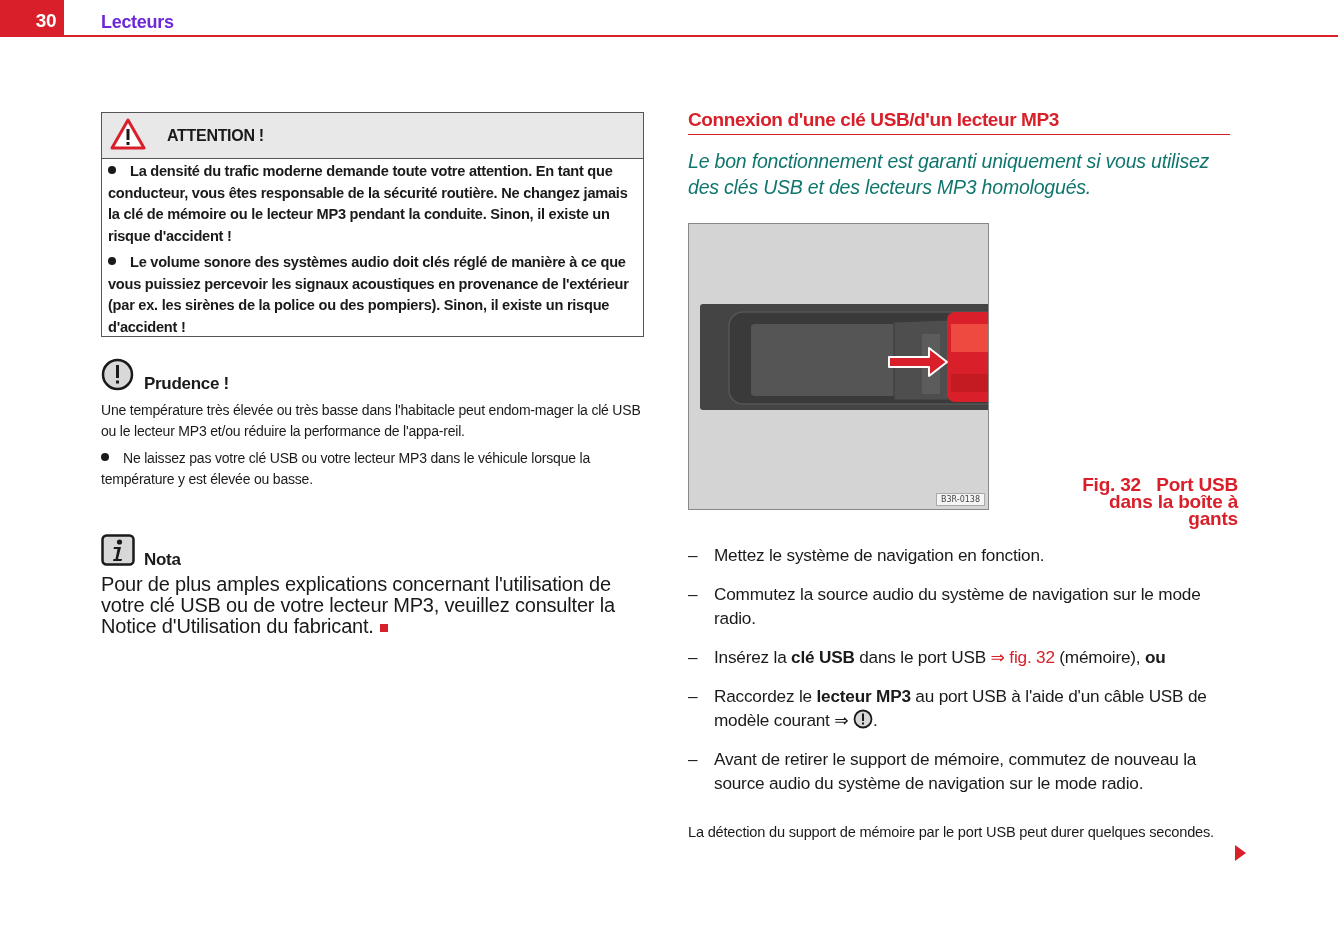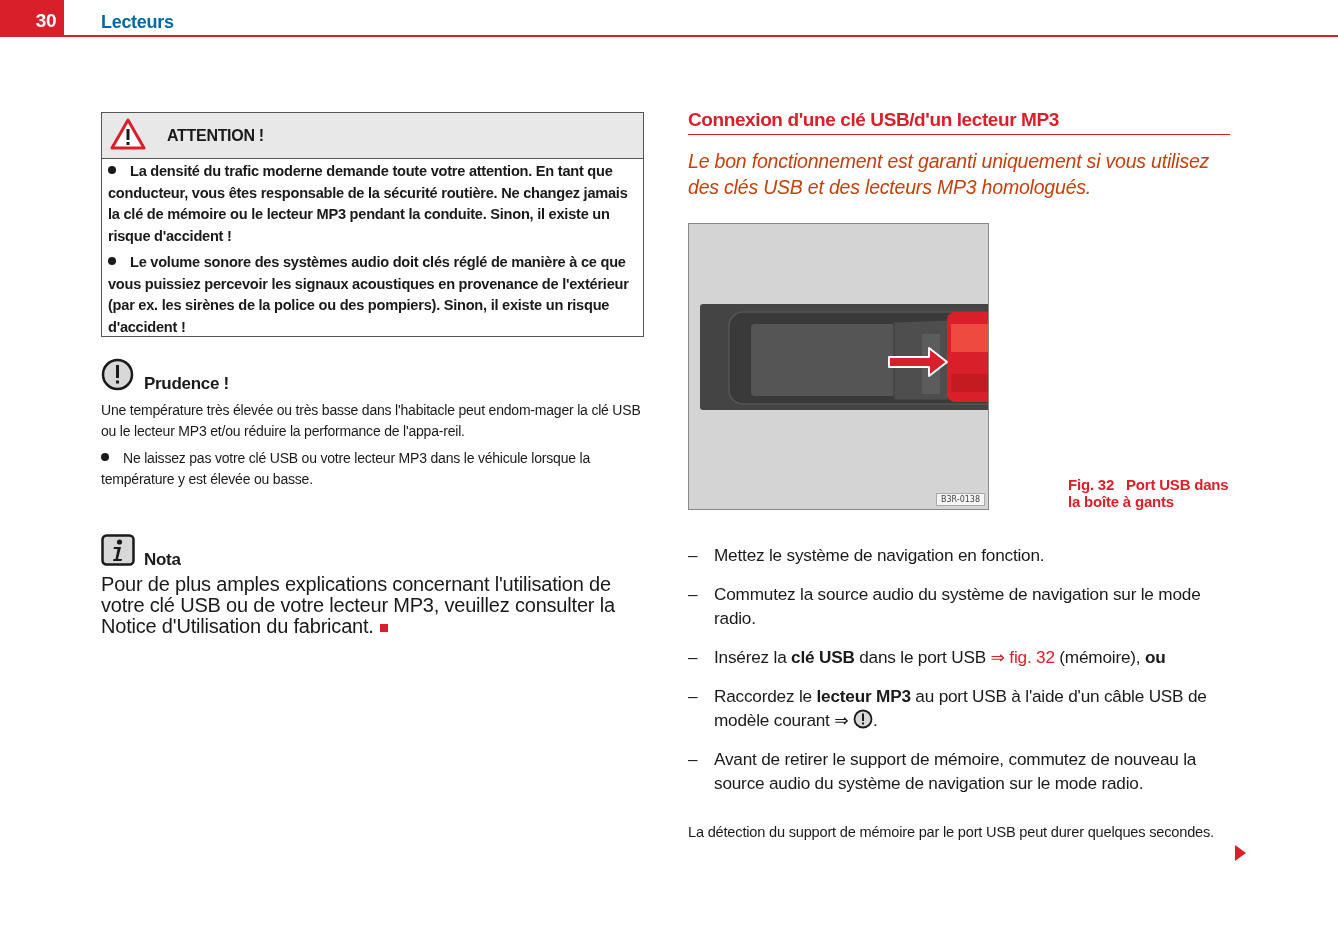--- a/index.html
+++ b/index.html
@@ -2,21 +2,21 @@
 <html><head>
 <meta charset="utf-8">
 <style>
   * { box-sizing: border-box; margin: 0; padding: 0; }
   html, body { width: 1338px; height: 944px; background: #ffffff; overflow: hidden; }
   body { position: relative; font-family: "Liberation Sans", "DejaVu Sans", sans-serif; color: #1a1a1a; }
 
   .header-bar { position: absolute; left: 0; top: 0; width: 1338px; height: 38px; }
   .page-num-box { position: absolute; left: 0; top: 0; width: 64px; height: 37px; background: #d9202a; }
   .page-num { position: absolute; right: 8px; top: 10px; color: #fff; font-weight: bold; font-size: 19px; letter-spacing: -0.5px; }
-  .chapter-title { position: absolute; left: 101px; top: 12px; font-weight: bold; font-size: 18px; color: #0369a1; letter-spacing: -0.3px; }
+  .chapter-title { position: absolute; left: 101px; top: 12px; font-weight: bold; font-size: 18px; color: #6d28d9; letter-spacing: -0.3px; }
   .header-rule { position: absolute; left: 64px; top: 35px; width: 1274px; height: 2px; background: #d9202a; }
 
   
   .warning-box { position: absolute; left: 101px; top: 112px; width: 543px; height: 225px; border: 1px solid #555; }
   .warning-head { height: 46px; background: #e8e8e8; border-bottom: 1px solid #555; position: relative; }
   .warning-icon { position: absolute; left: 8px; top: 5px; width: 36px; height: 32px; }
   .warning-title { position: absolute; left: 49px; top: 14px; font-weight: bold; font-size: 16px; letter-spacing: -0.3px; margin-left: 16px; }
   .warning-body { padding: 2px 6px 0 6px; }
   .warning-para { font-weight: bold; font-size: 14.6px; line-height: 21.5px; letter-spacing: -0.25px; margin-bottom: 5px; }
   .bullet { display: inline-block; width: 8px; height: 8px; border-radius: 50%; background: #1a1a1a; margin-right: 14px; vertical-align: 2px; }
@@ -31,25 +31,25 @@
   
   .note-block { position: absolute; left: 101px; top: 534px; width: 545px; }
   .note-icon { position: absolute; left: 0; top: 0; width: 34px; height: 32px; }
   .note-title { position: absolute; left: 43px; top: 16px; font-weight: bold; font-size: 17px; letter-spacing: -0.3px; }
   .note-text { position: absolute; left: 0; top: 40px; width: 545px; font-size: 20px; line-height: 21px; letter-spacing: -0.2px; }
   .end-marker { display: inline-block; width: 8px; height: 8px; background: #d9202a; margin-left: 6px; vertical-align: 1px; }
 
   
   .section-title { position: absolute; left: 688px; top: 109px; font-weight: bold; font-size: 19px; color: #d9202a; letter-spacing: -0.4px; }
   .section-rule { position: absolute; left: 688px; top: 134px; width: 542px; height: 1px; background: #d9202a; }
-  .intro { position: absolute; left: 688px; top: 148px; width: 545px; font-style: italic; font-size: 19.5px; line-height: 26px; color: #c2410c; letter-spacing: -0.2px; }
+  .intro { position: absolute; left: 688px; top: 148px; width: 545px; font-style: italic; font-size: 19.5px; line-height: 26px; color: #0f766e; letter-spacing: -0.2px; }
 
   .figure { position: absolute; left: 688px; top: 223px; width: 301px; height: 287px; border: 1px solid #888; background: #d4d4d4; overflow: hidden; }
   .fig-code { position: absolute; right: 3px; bottom: 3px; background: #f4f4f4; border: 1px solid #aaa; font-size: 8px; padding: 1px 4px; color: #444; font-family: "DejaVu Sans", sans-serif; }
-  .fig-caption { position: absolute; left: 1068px; top: 476px; width: 170px; font-weight: bold; font-size: 15px; line-height: 17px; color: #d9202a; letter-spacing: -0.2px; }
+  .fig-caption { position: absolute; left: 1068px; top: 476px; width: 170px; font-weight: bold; font-size: 19px; line-height: 17px; color: #d9202a; letter-spacing: -0.2px; text-align: right; }
 
   .steps { position: absolute; left: 688px; top: 543px; width: 545px; }
   .step { position: relative; padding-left: 26px; font-size: 17.2px; line-height: 24px; margin-bottom: 15px; letter-spacing: -0.2px; color: #1a1a1a; }
   .step .dash { position: absolute; left: 0; top: 0; }
   .step b { font-weight: bold; }
   .xref { color: #d9202a; }
   .inline-caution { display: inline-block; width: 20px; height: 20px; vertical-align: -3px; }
 
   .footer-note { position: absolute; left: 688px; top: 822px; width: 540px; font-size: 14.6px; line-height: 21px; letter-spacing: -0.2px; }
   .next-arrow { position: absolute; left: 1235px; top: 845px; width: 0; height: 0; border-top: 8px solid transparent; border-bottom: 8px solid transparent; border-left: 11px solid #d9202a; }

